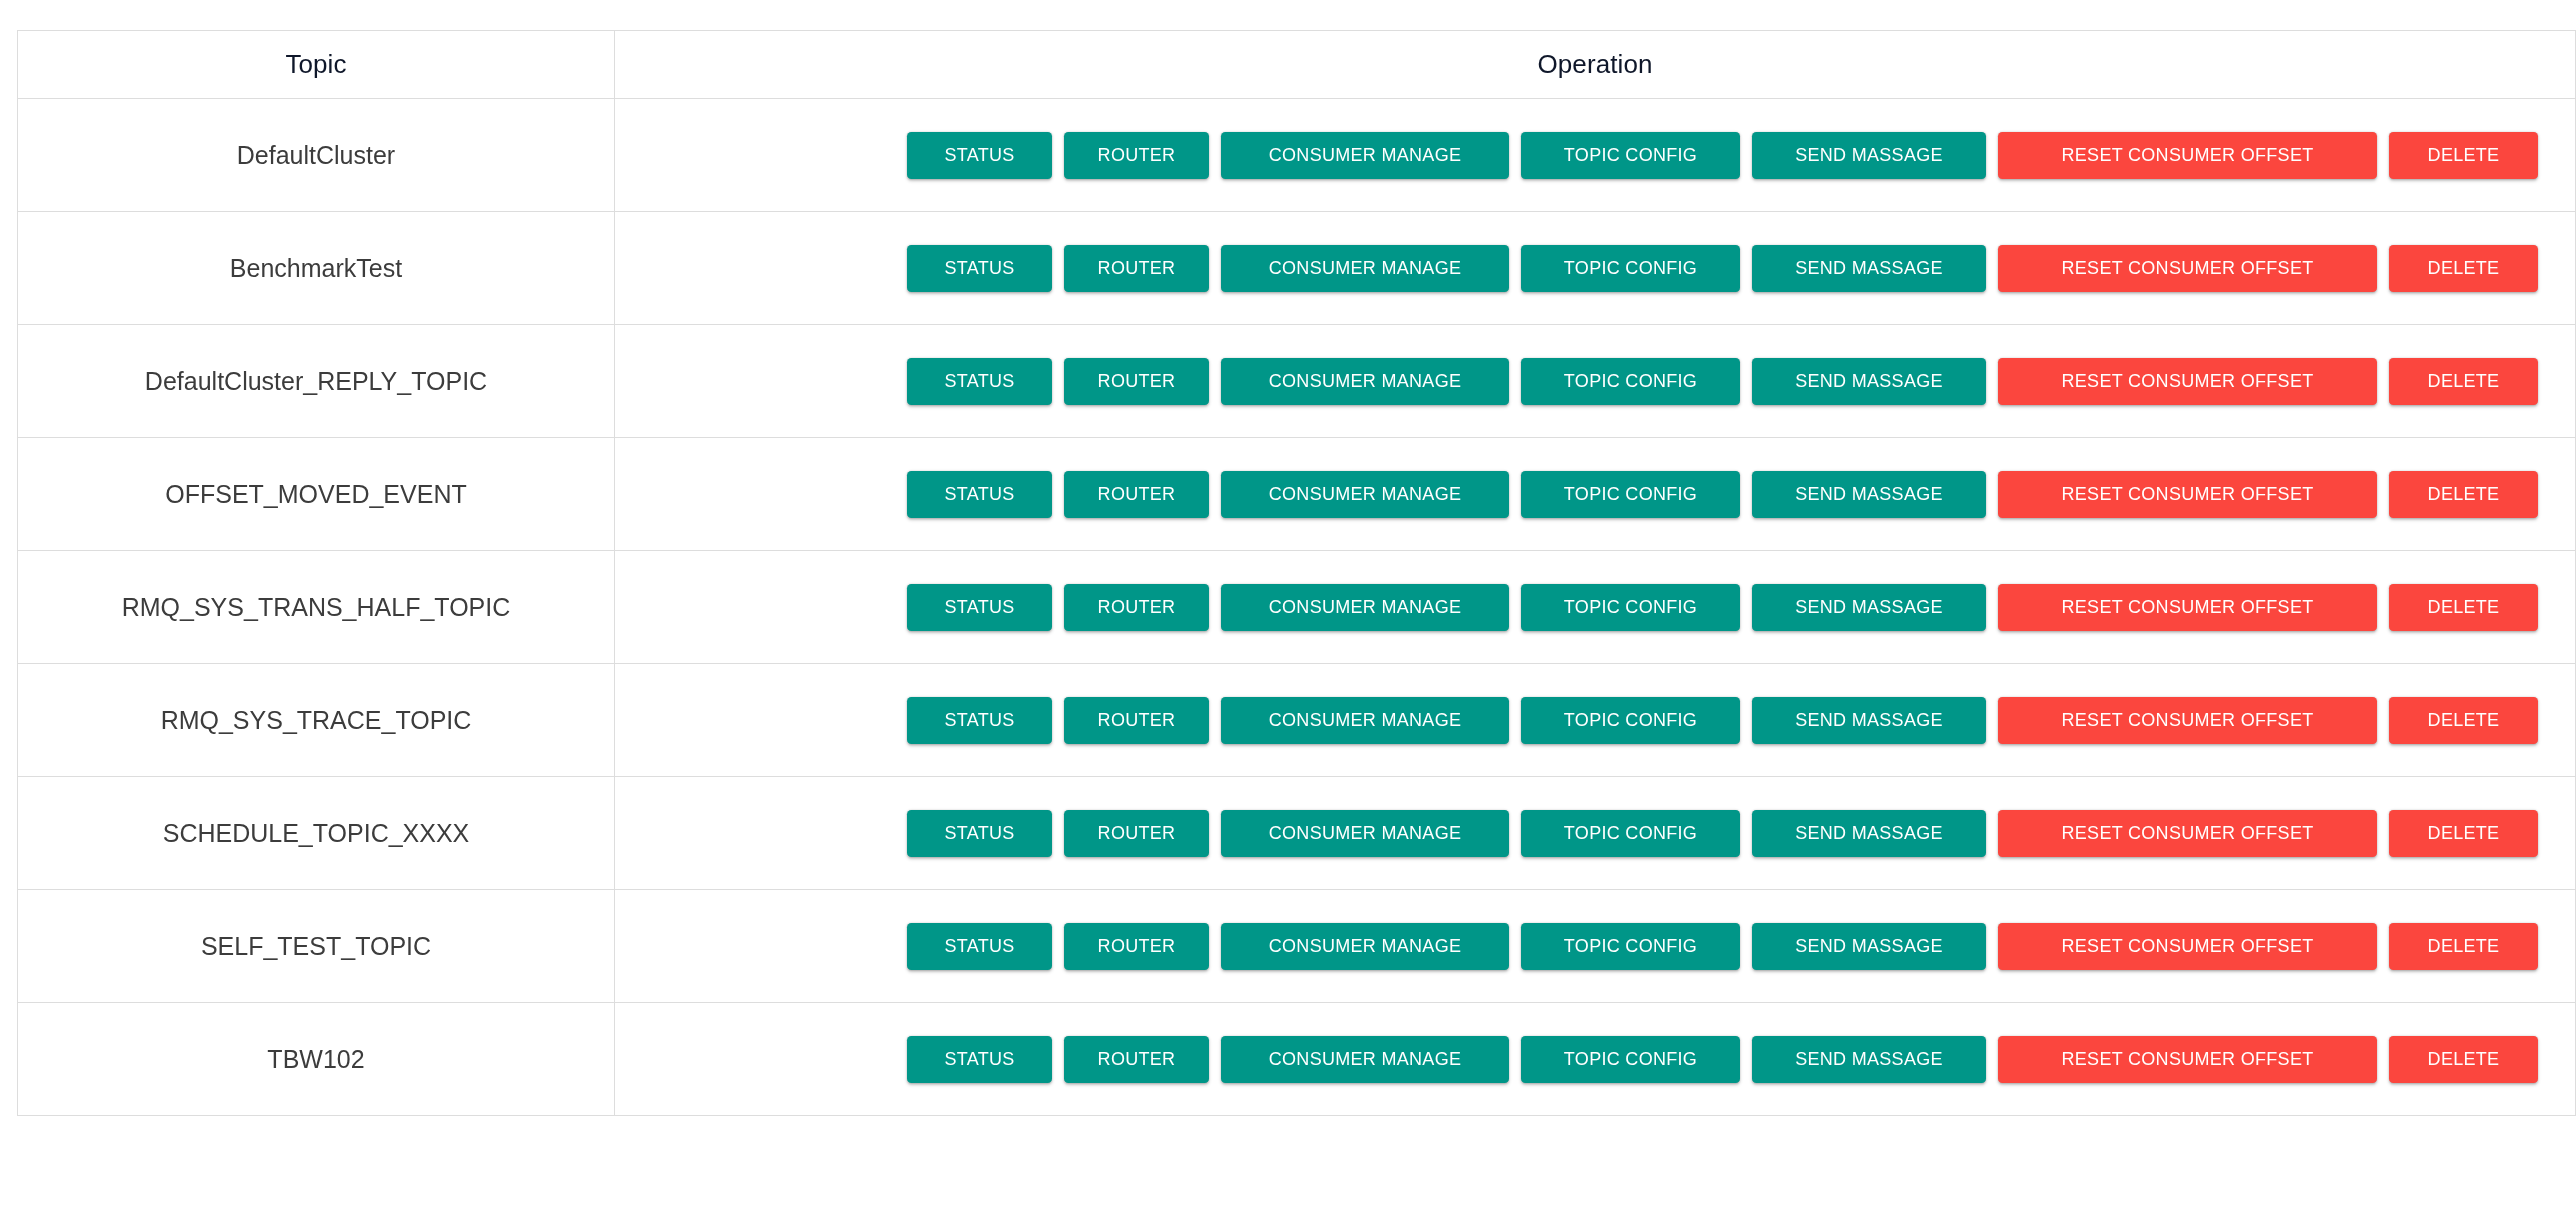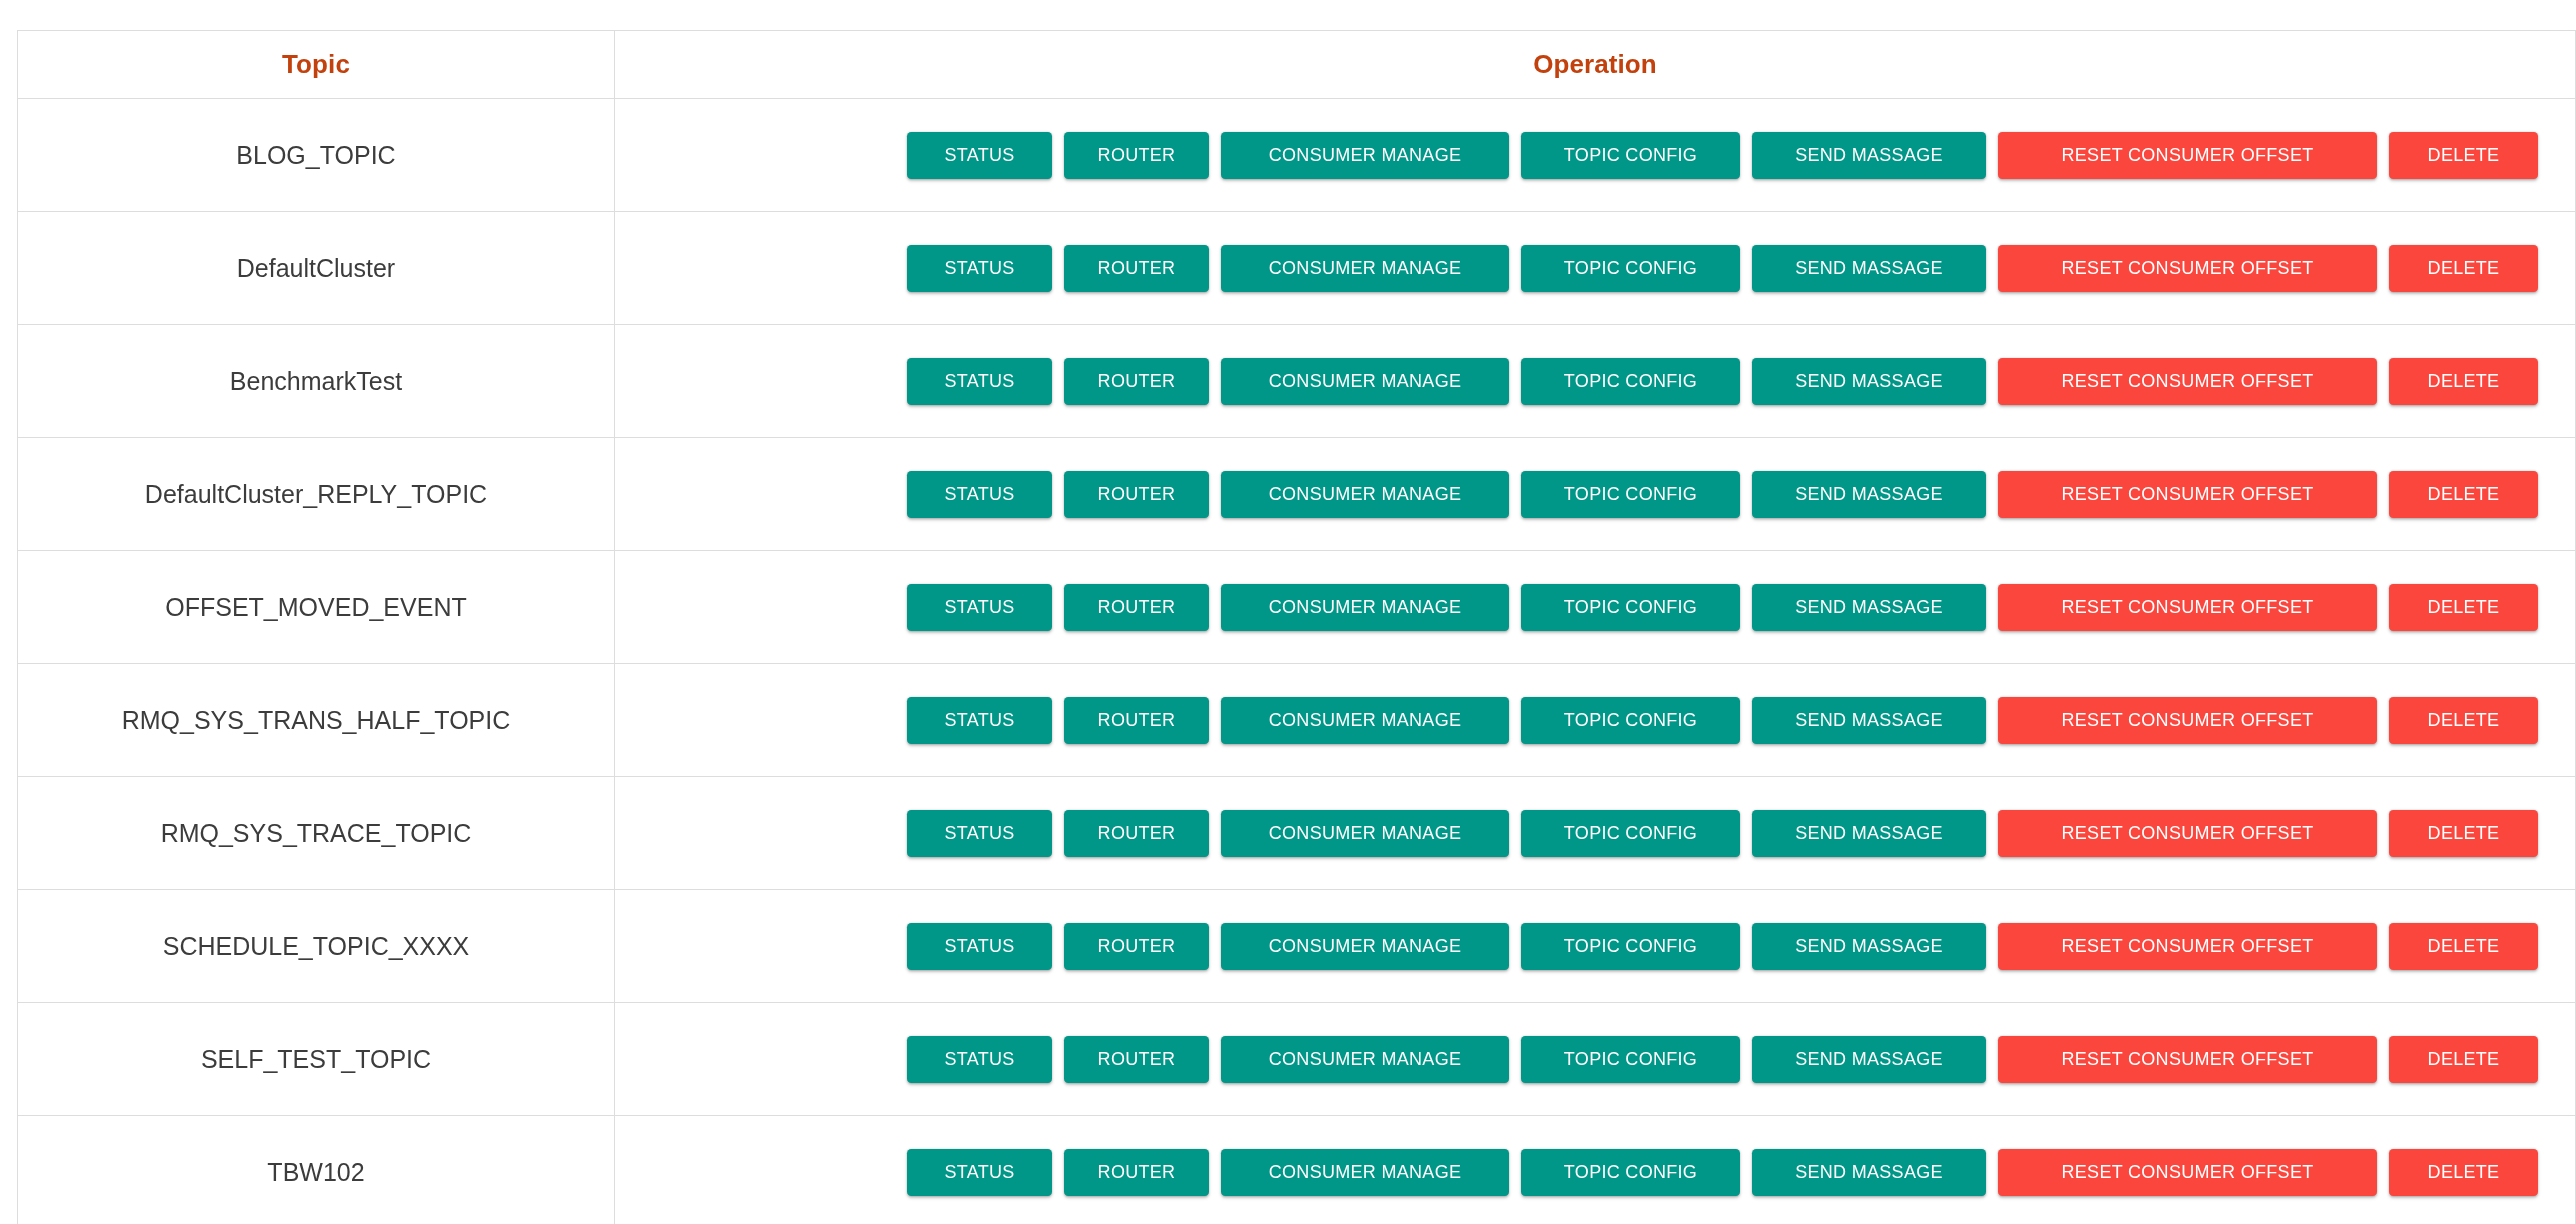--- a/index.html
+++ b/index.html
@@ -35,22 +35,22 @@
     padding: 0;
     margin: 0;
     vertical-align: middle;
     background: #ffffff;
   }
 
   
   thead th {
     height: 67px;
     font-size: 26px;
-    font-weight: bold;
-    color: #c2410c;
+    font-weight: normal;
+    color: #0f172a;
     text-align: center;
     letter-spacing: 0.1px;
   }
 
   col.col-topic { width: 597px; }
   col.col-op    { width: 1961px; }
 
   
   tbody tr { height: 112px; }
 
@@ -120,34 +120,20 @@
       <col class="col-op">
     </colgroup>
     <thead>
       <tr>
         <th>Topic</th>
         <th>Operation</th>
       </tr>
     </thead>
     <tbody id="table-body">
         <tr>
-          <td class="topic-cell">BLOG_TOPIC</td>
-          <td class="op-cell">
-            <div class="op-wrap">
-              <button class="op-btn teal" data-key="status">STATUS</button>
-              <button class="op-btn teal" data-key="router">ROUTER</button>
-              <button class="op-btn teal" data-key="consumer">CONSUMER MANAGE</button>
-              <button class="op-btn teal" data-key="config">TOPIC CONFIG</button>
-              <button class="op-btn teal" data-key="send">SEND MASSAGE</button>
-              <button class="op-btn red" data-key="reset">RESET CONSUMER OFFSET</button>
-              <button class="op-btn red" data-key="delete">DELETE</button>
-            </div>
-          </td>
-        </tr>
-        <tr>
           <td class="topic-cell">DefaultCluster</td>
           <td class="op-cell">
             <div class="op-wrap">
               <button class="op-btn teal" data-key="status">STATUS</button>
               <button class="op-btn teal" data-key="router">ROUTER</button>
               <button class="op-btn teal" data-key="consumer">CONSUMER MANAGE</button>
               <button class="op-btn teal" data-key="config">TOPIC CONFIG</button>
               <button class="op-btn teal" data-key="send">SEND MASSAGE</button>
               <button class="op-btn red" data-key="reset">RESET CONSUMER OFFSET</button>
               <button class="op-btn red" data-key="delete">DELETE</button>

